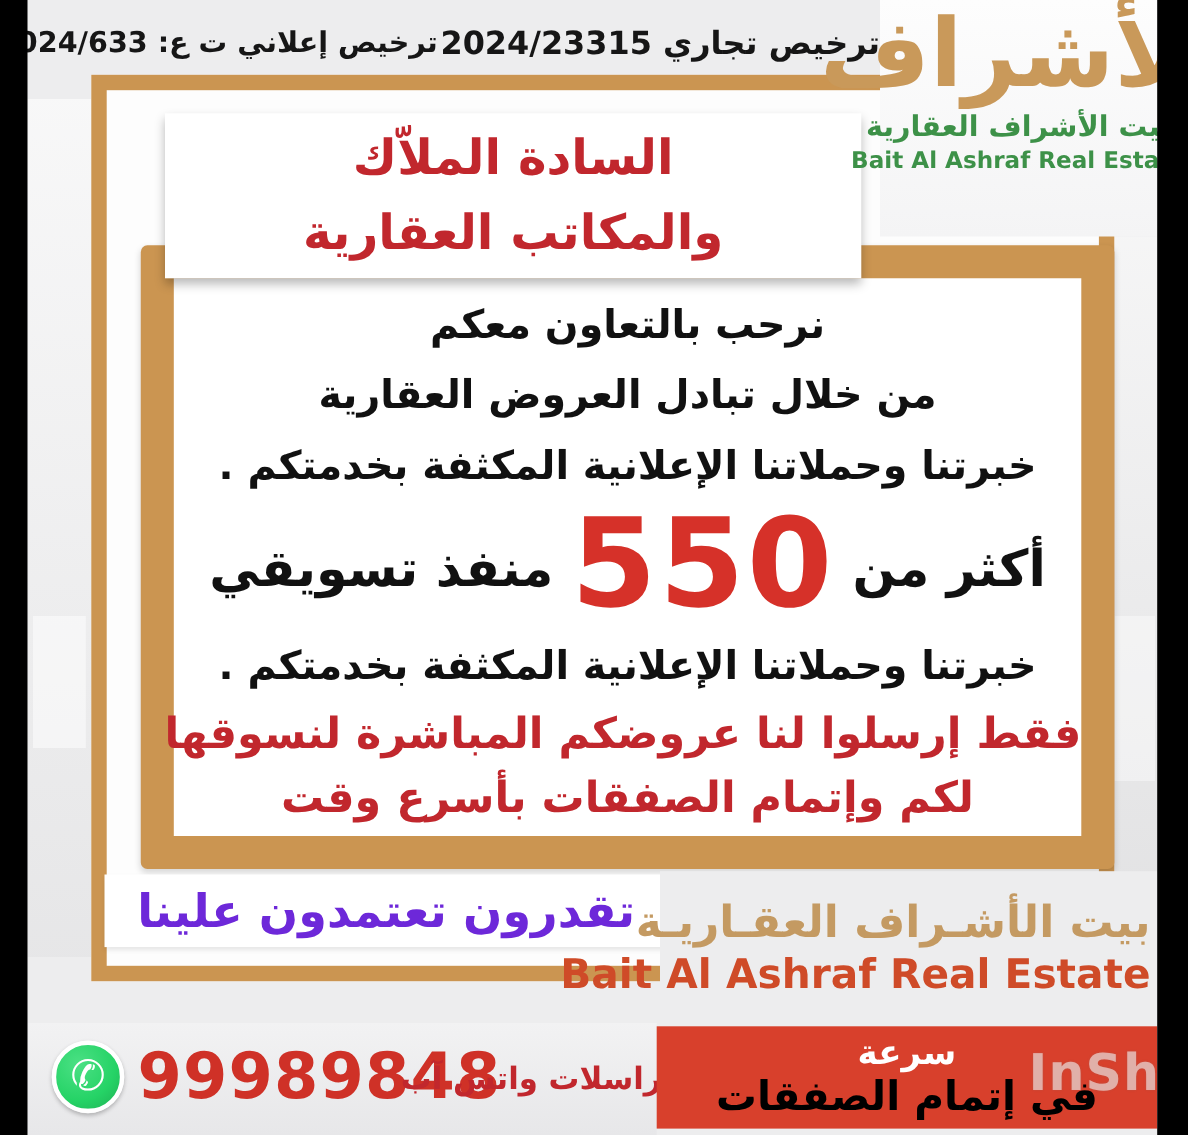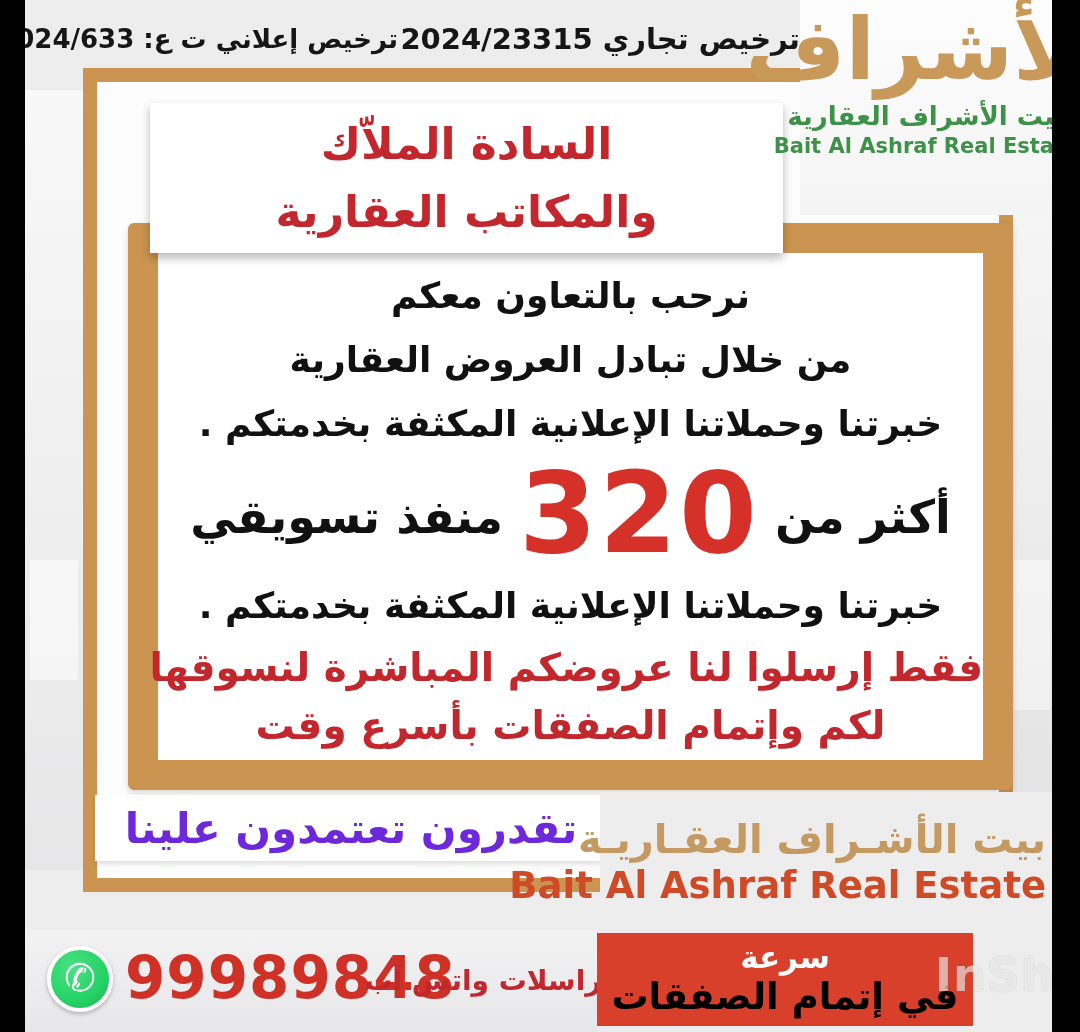--- a/index.html
+++ b/index.html
@@ -101,21 +101,21 @@
     border:4px solid #ffffff; box-shadow:0 2px 4px rgba(0,0,0,.25);
     display:flex; align-items:center; justify-content:center; }
   .wa-glyph{ color:#ffffff; font-size:38px; line-height:1; transform:translateY(-1px); }
   .phone{ position:absolute; left:100px; top:14px; width:320px; text-align:center;
     color:#cf3127; font-weight:bold; font-size:58px; letter-spacing:1px; }
   .contact-label{ position:absolute; left:420px; top:34px; width:175px; text-align:center;
     color:#c1272d; font-weight:bold; font-size:28px; direction:rtl; white-space:nowrap; }
 
   
   .badge{
-    position:absolute; left:597px; top:933px; width:376px; height:93px;
+    position:absolute; left:597px; top:933px; width:455px; height:93px;
     background:#d8402c; z-index:12; display:flex; flex-direction:column;
     align-items:center; justify-content:center;
   }
   .badge-l1{ color:#ffffff; font-weight:bold; font-size:31px; line-height:1.15; direction:rtl; }
   .badge-l2{ color:#000000; font-weight:bold; font-size:37px; line-height:1.15; direction:rtl; white-space:nowrap; }
 
   .inshot{
     position:absolute; left:935px; top:948px; z-index:30;
     color:rgba(255,255,255,.55); font-weight:bold; font-size:46px; letter-spacing:1px;
     text-shadow:0 0 2px rgba(120,120,120,.3);
@@ -141,21 +141,21 @@
     <div class="title-line">السادة الملاّك</div>
     <div class="title-line">والمكاتب العقارية</div>
   </div>
 
   <div class="content">
     <div class="c-line c1">نرحب بالتعاون معكم</div>
     <div class="c-line c2">من خلال تبادل العروض العقارية</div>
     <div class="c-line c3">خبرتنا وحملاتنا الإعلانية المكثفة بخدمتكم .</div>
     <div class="highlight">
       <span class="hl-side">أكثر من</span>
-      <span class="hl-num">320</span>
+      <span class="hl-num">550</span>
       <span class="hl-side">منفذ تسويقي</span>
     </div>
     <div class="c-line c4">خبرتنا وحملاتنا الإعلانية المكثفة بخدمتكم .</div>
     <div class="cta cta1">فقط إرسلوا لنا عروضكم المباشرة لنسوقها</div>
     <div class="cta cta2">لكم وإتمام الصفقات بأسرع وقت</div>
   </div>
 
   <div class="slogan-strip">
     <div class="slogan-text">تقدرون تعتمدون علينا</div>
   </div>

